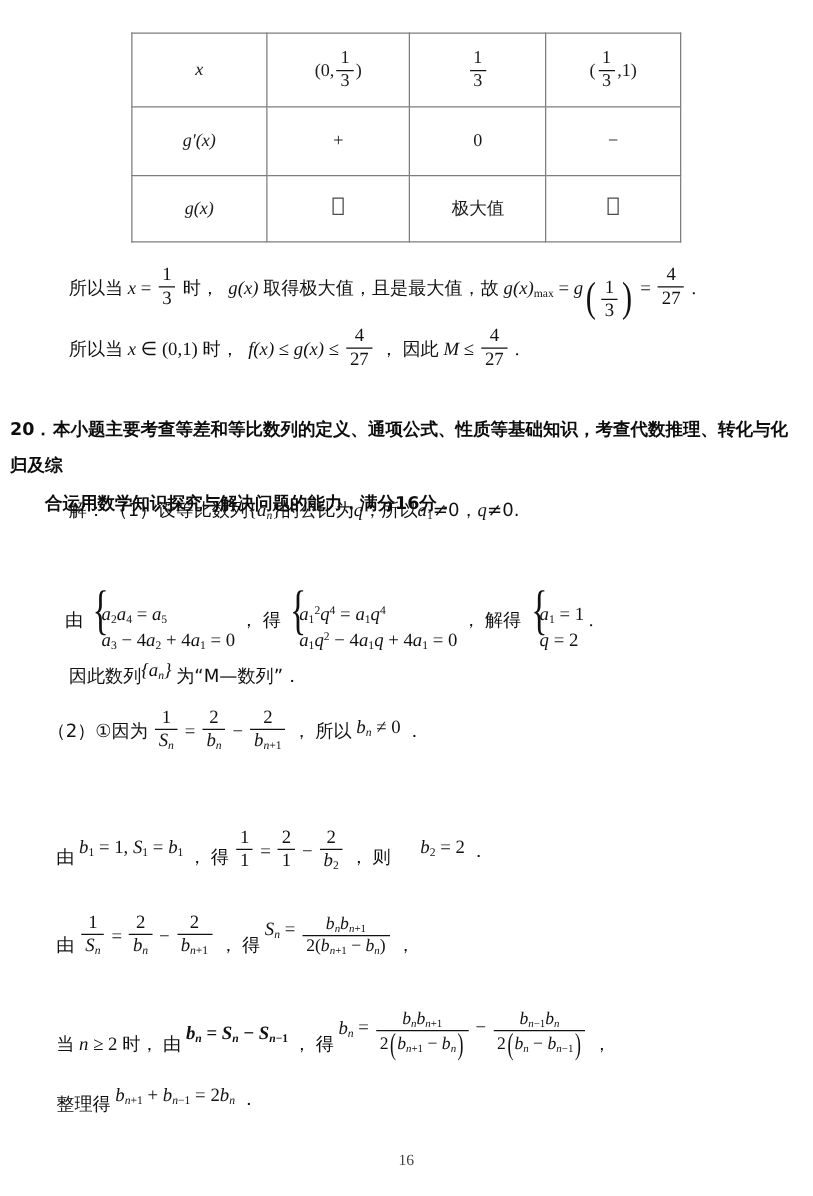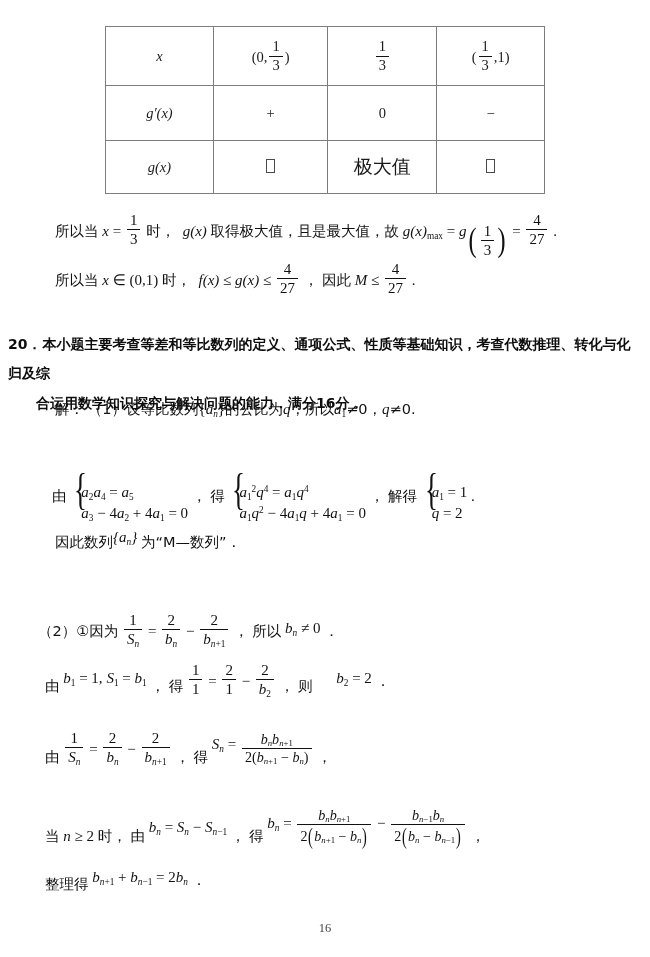--- a/index.html
+++ b/index.html
@@ -128,21 +128,21 @@
     padding: 0;
     color: #1a1a1a;
   }
   #state-table tr.r-head td { height: 58px; }
   #state-table tr.r-deriv td { height: 54px; }
   #state-table tr.r-func td { height: 52px; }
   #state-table td.c0 { width: 108px; }
   #state-table td.c1 { width: 115px; }
   #state-table td.c2 { width: 109px; }
   #state-table td.c3 { width: 108px; }
-  #state-table .cjk { font-family: "DejaVu Sans", sans-serif; font-size: 19px; }
+  #state-table .cjk { font-family: "DejaVu Sans", sans-serif; font-size: 14px; }
   #state-table .sgn { font-size: 14.5px; font-family: "Liberation Serif", serif; }
 
   .line {
     position: absolute;
     font-size: 15px;
     white-space: nowrap;
     line-height: 1.25;
     color: #111;
   }
   .line .cn { font-size: 14.5px; }
@@ -290,21 +290,21 @@
       </span>
     </span>
     <span class="mn" style="vertical-align:-0.55em;">.</span>
   </div>
 
   <div class="line" style="left:55px; top:528px;">
     <span class="cn">因此数列</span><span class="mi" style="vertical-align:0.32em;">{<i>a</i><sub class="mi">n</sub>}</span>
     <span class="cn">为“M—数列”．</span>
   </div>
 
-  <div class="line" style="left:38px; top:612px;">
+  <div class="line" style="left:38px; top:566px;">
     <span class="cn">（2）①因为</span>
     <span class="frac"><span class="num mn">1</span><span class="den mi"><i>S</i><sub class="mi">n</sub></span></span>
     <span class="mn">=</span>
     <span class="frac"><span class="num mn">2</span><span class="den mi"><i>b</i><sub class="mi">n</sub></span></span>
     <span class="mn">−</span>
     <span class="frac"><span class="num mn">2</span><span class="den mi"><i>b</i><sub class="mi">n</sub><sub class="mn">+1</sub></span></span>
     <span class="cn">，</span>
     <span class="cn">所以</span>
     <span class="mi" style="vertical-align:0.22em;"><i>b</i><sub class="mi">n</sub></span>
     <span class="mn" style="vertical-align:0.22em;">≠ 0</span>
@@ -343,21 +343,21 @@
       <span class="den mn">2(<i class="mi">b</i><sub class="mi">n</sub><sub class="mn">+1</sub> − <i class="mi">b</i><sub class="mi">n</sub>)</span>
     </span>
     <span class="cn" style="vertical-align:-0.5em;">，</span>
   </div>
 
   <div class="line" style="left:45px; top:808px;">
     <span class="cn" style="vertical-align:-0.5em;">当</span>
     <span class="mi" style="vertical-align:-0.5em;"><i>n</i> <span class="mn">≥ 2</span></span>
     <span class="cn" style="vertical-align:-0.5em;">时，</span>
     <span class="cn" style="vertical-align:-0.5em;">由</span>
-    <span class="mi" style="vertical-align:0.1em;"><i>b</i><sub class="mi">n</sub> <span class="mn">=</span> <i>S</i><sub class="mi">n</sub> <span class="mn">−</span> <i>S</i><sub class="mi">n</sub><sub class="mn">−1</sub></span>
+    <span class="mi" style="vertical-align:0.1em;font-weight:bold;"><i>b</i><sub class="mi">n</sub> <span class="mn">=</span> <i>S</i><sub class="mi">n</sub> <span class="mn">−</span> <i>S</i><sub class="mi">n</sub><sub class="mn">−1</sub></span>
     <span class="cn" style="vertical-align:-0.5em;">，</span>
     <span class="cn" style="vertical-align:-0.5em;">得</span>
     <span class="mi" style="vertical-align:0.38em;"><i>b</i><sub class="mi">n</sub></span>
     <span class="mn" style="vertical-align:0.38em;">=</span>
     <span class="frac small">
       <span class="num mi"><i>b</i><sub class="mi">n</sub><i>b</i><sub class="mi">n</sub><sub class="mn">+1</sub></span>
       <span class="den mn">2<span class="mparen">(</span><i class="mi">b</i><sub class="mi">n</sub><sub class="mn">+1</sub> − <i class="mi">b</i><sub class="mi">n</sub><span class="mparen">)</span></span>
     </span>
     <span class="mn" style="vertical-align:0.38em;">−</span>
     <span class="frac small">

